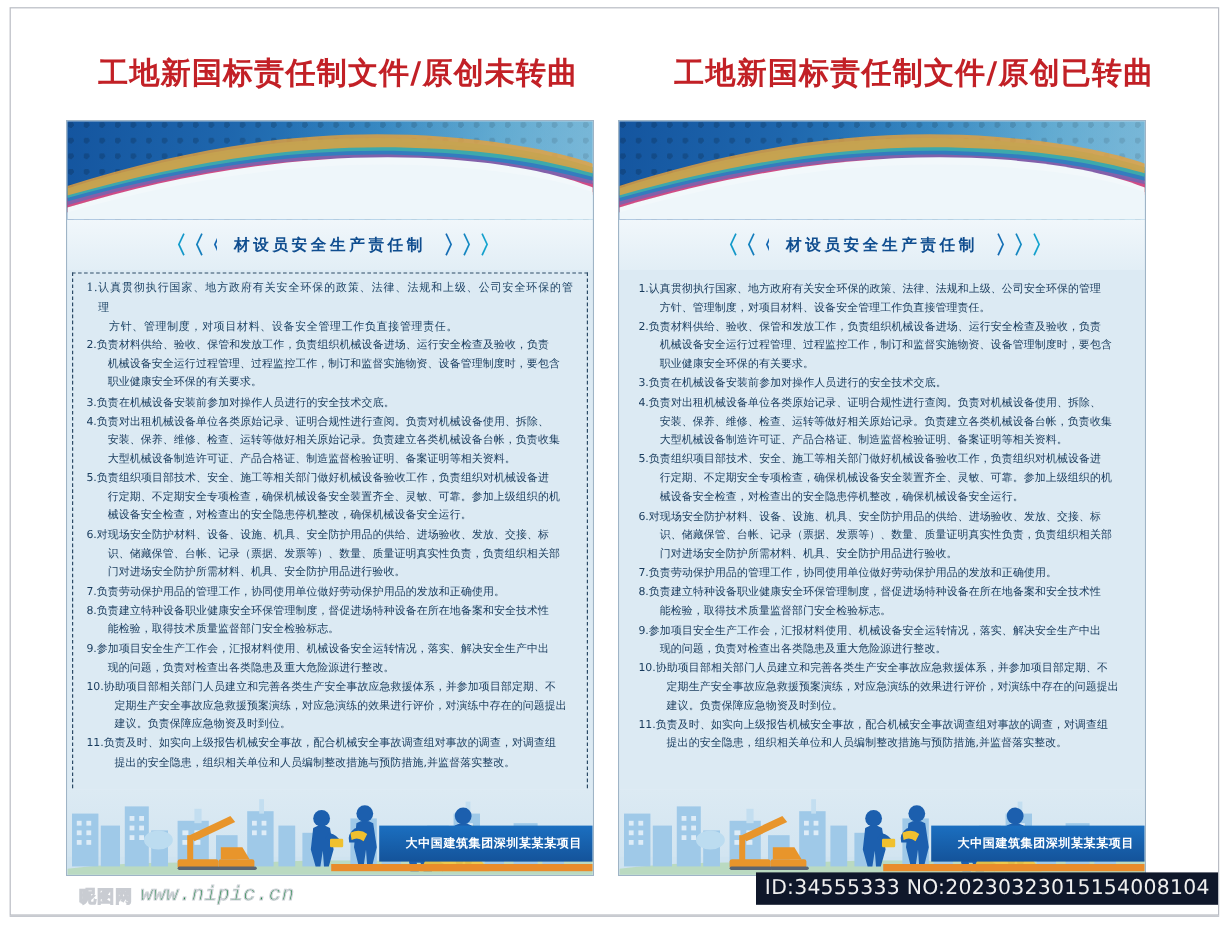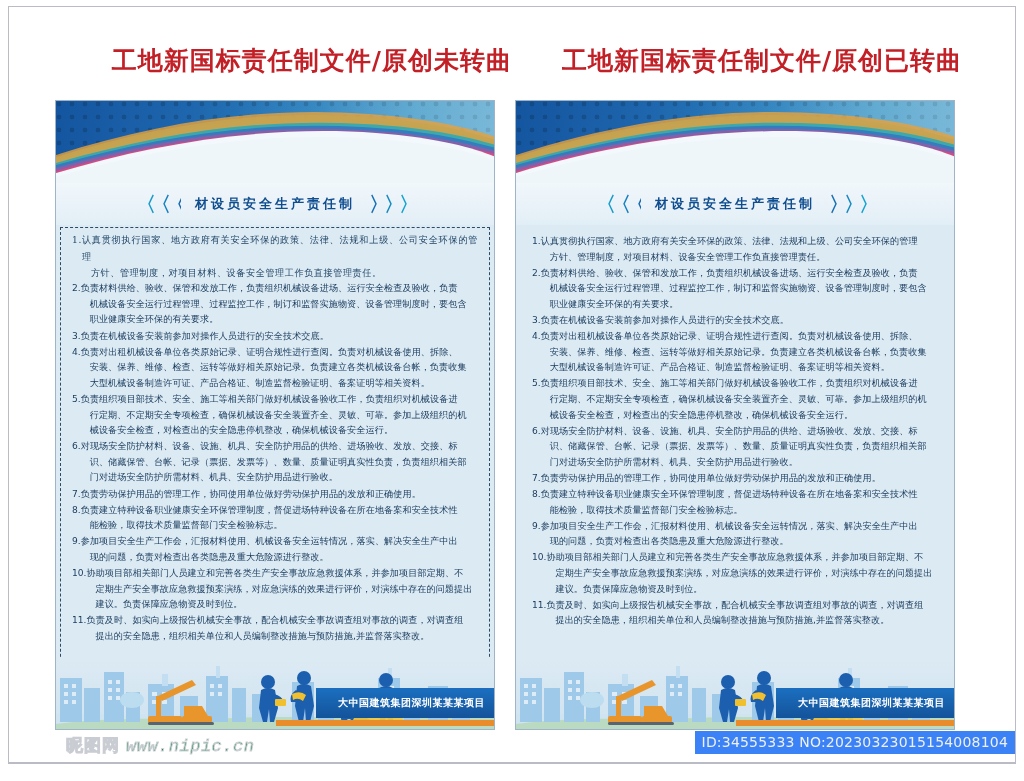--- a/index.html
+++ b/index.html
@@ -30,21 +30,21 @@
     top: 44px;
     width: 460px;
     text-align: center;
     font-family: "DejaVu Sans", sans-serif;
     font-weight: bold;
     font-size: 25px;
     letter-spacing: 1px;
     color: #c22026;
     white-space: nowrap;
   }
-  #title-left  { left: 52px; text-align: right; }
+  #title-left  { left: 52px; }
   #title-right { left: 532px; }
 
   
   .poster {
     position: absolute;
     top: 100px;
     width: 440px;
     height: 630px;
     background: #e2eef6;
     overflow: hidden;
@@ -164,42 +164,42 @@
   
   #watermark {
     position: absolute;
     left: 18px; bottom: 24px;
     display: flex; align-items: flex-end; gap: 6px;
     opacity: 1;
   }
   .wm-box {
     font-family: "DejaVu Sans", sans-serif;
     font-weight: bold;
-    font-size: 17px;
+    font-size: 14px;
     color: #ffffff;
     -webkit-text-stroke: 1px #c9ccd2;
     letter-spacing: 1px;
     padding-left: 48px;
   }
   .wm-url {
     font-family: Liberation Mono, monospace;
     font-size: 17px;
     font-style: italic;
     color: #15803d;
     -webkit-text-stroke: 1px #cfd2d8;
     letter-spacing: 0.5px;
     padding-bottom: 1px;
   }
   #idbar {
     position: absolute;
     right: 9px; bottom: 27px;
-    background: #3b82f6;
+    background: #0f172a;
     color: #efefef;
     font-family: "DejaVu Sans", sans-serif;
-    font-size: 14px;
+    font-size: 17px;
     padding: 3px 7px 4px 7px;
     letter-spacing: 0.2px;
     white-space: nowrap;
   }
   #bottom-rule {
     position: absolute;
     left: 8px; right: 8px; bottom: 17px;
     height: 1px; background: #b9bcc4;
   }
 </style>

